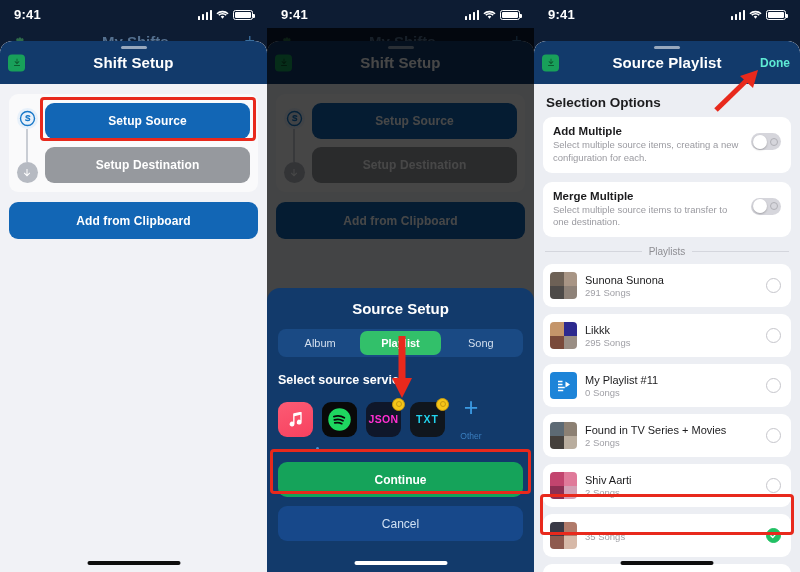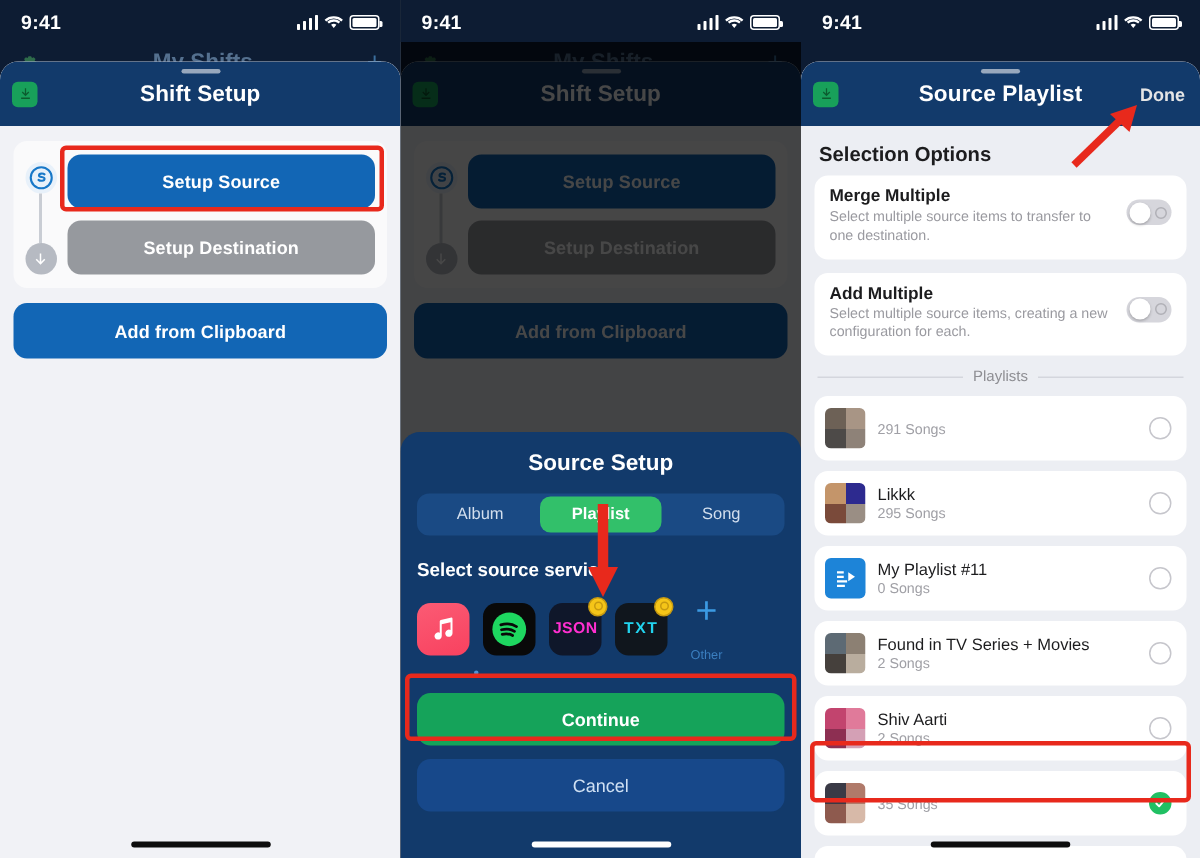--- a/index.html
+++ b/index.html
@@ -56,21 +56,21 @@
     border-radius:12px 12px 0 0;
   }
   .grabber { position:absolute; top:5px; left:50%; transform:translateX(-50%); width:26px; height:3px; background:#98a8bd; border-radius:2px;}
   .app-badge {
     position:absolute; left:8px; top:50%; transform:translateY(-50%);
     width:17px; height:17px; border-radius:4px; background:#18a05a;
     display:flex; align-items:center; justify-content:center;
   }
   .app-badge svg { width:10px; height:10px; }
   .sheet-title { color:#fff; font-size:15px; font-weight:bold; letter-spacing:.1px; }
-  .done-btn { position:absolute; right:10px; top:50%; transform:translateY(-50%); color:#e5e5e5; font-size:12px; font-weight:bold; }
+  .done-btn { position:absolute; right:10px; top:50%; transform:translateY(-50%); color:#5eead4; font-size:12px; font-weight:bold; }
 
   .sheet-body { padding: 10px 9px; }
 
   .setup-card {
     background:#fafafb; border-radius:9px; padding:9px 8px 9px 4px;
     display:flex; gap:4px;text-align:center;
   }
   .rail { width:28px; display:flex; flex-direction:column; align-items:center; padding-top:5px; }
   .rail .node { width:21px; height:21px; border-radius:50%; display:flex; align-items:center; justify-content:center; flex:none;}
   .node-s { background:#e8f1fa; color:#1878c8; }
@@ -398,33 +398,33 @@
         </span>
         <span class="sheet-title">Source Playlist</span>
         <span class="done-btn">Done</span>
       </div>
 
       <div class="pl-body">
         <div class="sec-title">Selection Options</div>
 
         <div class="opt-card">
           <div class="opt-text">
-            <div class="opt-name">Merge Multiple</div>
-            <div class="opt-desc">Select multiple source items to transfer to one destination.</div>
+            <div class="opt-name">Add Multiple</div>
+            <div class="opt-desc">Select multiple source items, creating a new configuration for each.</div>
           </div>
           <div class="toggle">
             <span class="knob"></span>
             <span class="gear"></span>
           </div>
         </div>
 
         <div class="opt-card">
           <div class="opt-text">
-            <div class="opt-name">Add Multiple</div>
-            <div class="opt-desc">Select multiple source items, creating a new configuration for each.</div>
+            <div class="opt-name">Merge Multiple</div>
+            <div class="opt-desc">Select multiple source items to transfer to one destination.</div>
           </div>
           <div class="toggle">
             <span class="knob"></span>
             <span class="gear"></span>
           </div>
         </div>
 
         <div class="divider-lbl">
           <span class="ln"></span>
           <span>Playlists</span>
@@ -433,20 +433,21 @@
 
         <div id="playlist-rows">
             <div class="pl-row">
               <span class="art">
                 <i style="background:#6d6156"></i>
                 <i style="background:#a89585"></i>
                 <i style="background:#4d4a48"></i>
                 <i style="background:#8e8278"></i>
               </span>
               <span class="pl-text">
+                <span class="pl-name" style="display: block;">Sunona Sunona</span>
                 <span class="pl-sub" style="display: block;">291 Songs</span>
               </span>
               <span class="radio"></span>
             </div>
             <div class="pl-row">
               <span class="art">
                 <i style="background:#c4956a"></i>
                 <i style="background:#2d2a8f"></i>
                 <i style="background:#7a4a3a"></i>
                 <i style="background:#9a8e84"></i>

